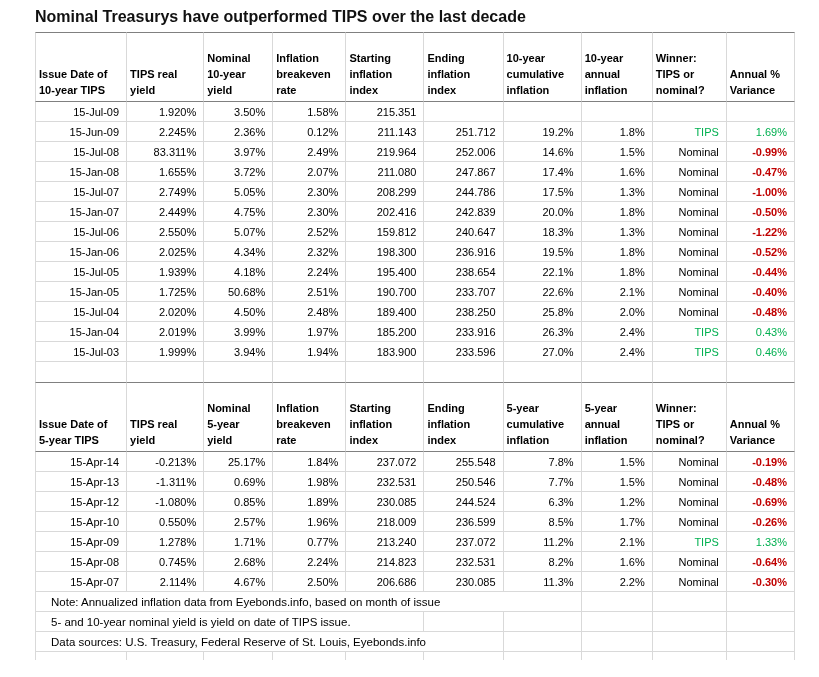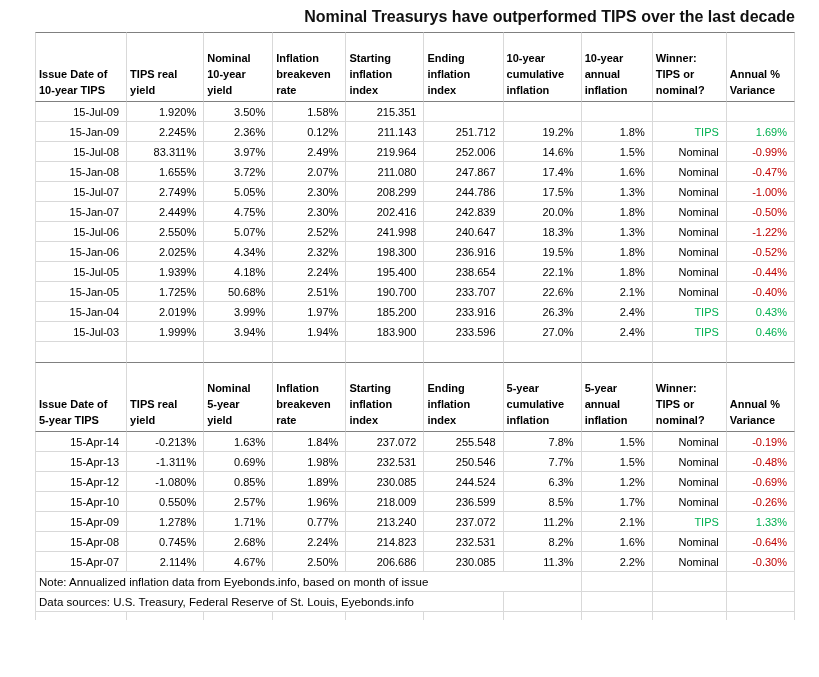--- a/index.html
+++ b/index.html
@@ -10,21 +10,21 @@
     --ink:#000000;
   }
   html,body{margin:0;padding:0;}
   body{
     width:819px;height:677px;overflow:hidden;background:#ffffff;
     font-family:"Liberation Sans",sans-serif;
     -webkit-font-smoothing:antialiased;
   }
   .title{
     margin-left:35px;width:760px;padding-top:8px;height:24px;
-    text-align:right;font-size:16px;font-weight:bold;color:#111;
+    text-align:left;font-size:16px;font-weight:bold;color:#111;
     white-space:nowrap;
   }
   table.sheet{
     border-collapse:separate;border-spacing:0;table-layout:fixed;
     margin-left:35px;width:760px;
   }
   td,th{box-sizing:border-box;overflow:hidden;color:var(--ink);}
   th{
     white-space:pre-line;vertical-align:bottom;text-align:left;
     font-size:11px;font-weight:bold;line-height:16px;height:70px;
@@ -38,23 +38,23 @@
     height:20px;font-size:11px;text-align:right;padding:0 7px 0 0;
     border-right:1px solid var(--grid);border-bottom:1px solid var(--grid);
     white-space:nowrap;
   }
   tr.spacer-row td{height:20px;border-right:1px solid var(--grid);}
   tr.stub-row td{height:8px;border-right:1px solid var(--grid);}
   tr.note-row td{
     height:20px;font-size:11.5px;vertical-align:middle;
     border-right:1px solid var(--grid);border-bottom:1px solid var(--grid);
   }
-  td.note{text-align:left;padding:0 0 0 3px;white-space:nowrap;}
+  td.note{text-align:left;padding:0 0 0 15px;white-space:nowrap;}
   .tips,.pos{color:var(--green);font-weight:normal;}
-  .neg{color:var(--red);font-weight:normal;}
+  .neg{color:var(--red);font-weight:bold;}
 </style>
 </head>
 <body>
 
 <div class="title">Nominal Treasurys have outperformed TIPS over the last decade</div>
 
 <table class="sheet">
   <colgroup>
     <col style="width:92px">
       <col style="width:77px">
@@ -103,21 +103,21 @@
         <td>3.50%</td>
         <td>1.58%</td>
         <td>215.351</td>
         <td></td>
         <td></td>
         <td></td>
         <td></td>
         <td></td>
       </tr>
       <tr class="data-row">
-        <td>15-Jan-09</td>
+        <td>15-Jun-09</td>
         <td>2.245%</td>
         <td>2.36%</td>
         <td>0.12%</td>
         <td>211.143</td>
         <td>251.712</td>
         <td>19.2%</td>
         <td>1.8%</td>
         <td class="tips">TIPS</td>
         <td class="pos">1.69%</td>
       </tr>
@@ -167,21 +167,21 @@
         <td>20.0%</td>
         <td>1.8%</td>
         <td>Nominal</td>
         <td class="neg">-0.50%</td>
       </tr>
       <tr class="data-row">
         <td>15-Jul-06</td>
         <td>2.550%</td>
         <td>5.07%</td>
         <td>2.52%</td>
-        <td>241.998</td>
+        <td>159.812</td>
         <td>240.647</td>
         <td>18.3%</td>
         <td>1.3%</td>
         <td>Nominal</td>
         <td class="neg">-1.22%</td>
       </tr>
       <tr class="data-row">
         <td>15-Jan-06</td>
         <td>2.025%</td>
         <td>4.34%</td>
@@ -209,20 +209,32 @@
         <td>15-Jan-05</td>
         <td>1.725%</td>
         <td>50.68%</td>
         <td>2.51%</td>
         <td>190.700</td>
         <td>233.707</td>
         <td>22.6%</td>
         <td>2.1%</td>
         <td>Nominal</td>
         <td class="neg">-0.40%</td>
+      </tr>
+      <tr class="data-row">
+        <td>15-Jul-04</td>
+        <td>2.020%</td>
+        <td>4.50%</td>
+        <td>2.48%</td>
+        <td>189.400</td>
+        <td>238.250</td>
+        <td>25.8%</td>
+        <td>2.0%</td>
+        <td>Nominal</td>
+        <td class="neg">-0.48%</td>
       </tr>
       <tr class="data-row">
         <td>15-Jan-04</td>
         <td>2.019%</td>
         <td>3.99%</td>
         <td>1.97%</td>
         <td>185.200</td>
         <td>233.916</td>
         <td>26.3%</td>
         <td>2.4%</td>
@@ -278,21 +290,21 @@
 inflation</th>
         <th>Winner:
 TIPS or
 nominal?</th>
         <th>Annual %
 Variance</th>
       </tr>
       <tr class="data-row">
         <td>15-Apr-14</td>
         <td>-0.213%</td>
-        <td>1.63%</td>
+        <td>25.17%</td>
         <td>1.84%</td>
         <td>237.072</td>
         <td>255.548</td>
         <td>7.8%</td>
         <td>1.5%</td>
         <td>Nominal</td>
         <td class="neg">-0.19%</td>
       </tr>
       <tr class="data-row">
         <td>15-Apr-13</td>
@@ -366,20 +378,28 @@
         <td>Nominal</td>
         <td class="neg">-0.30%</td>
       </tr>
       <tr class="note-row">
         <td class="note" colspan="7">Note: Annualized inflation data from Eyebonds.info, based on month of issue</td>
         <td></td>
         <td></td>
         <td></td>
       </tr>
       <tr class="note-row">
+        <td class="note" colspan="5">5- and 10-year nominal yield is yield on date of TIPS issue.</td>
+        <td></td>
+        <td></td>
+        <td></td>
+        <td></td>
+        <td></td>
+      </tr>
+      <tr class="note-row">
         <td class="note" colspan="6">Data sources: U.S. Treasury, Federal Reserve of St. Louis, Eyebonds.info</td>
         <td></td>
         <td></td>
         <td></td>
         <td></td>
       </tr>
       <tr class="stub-row">
         <td></td>
         <td></td>
         <td></td>

